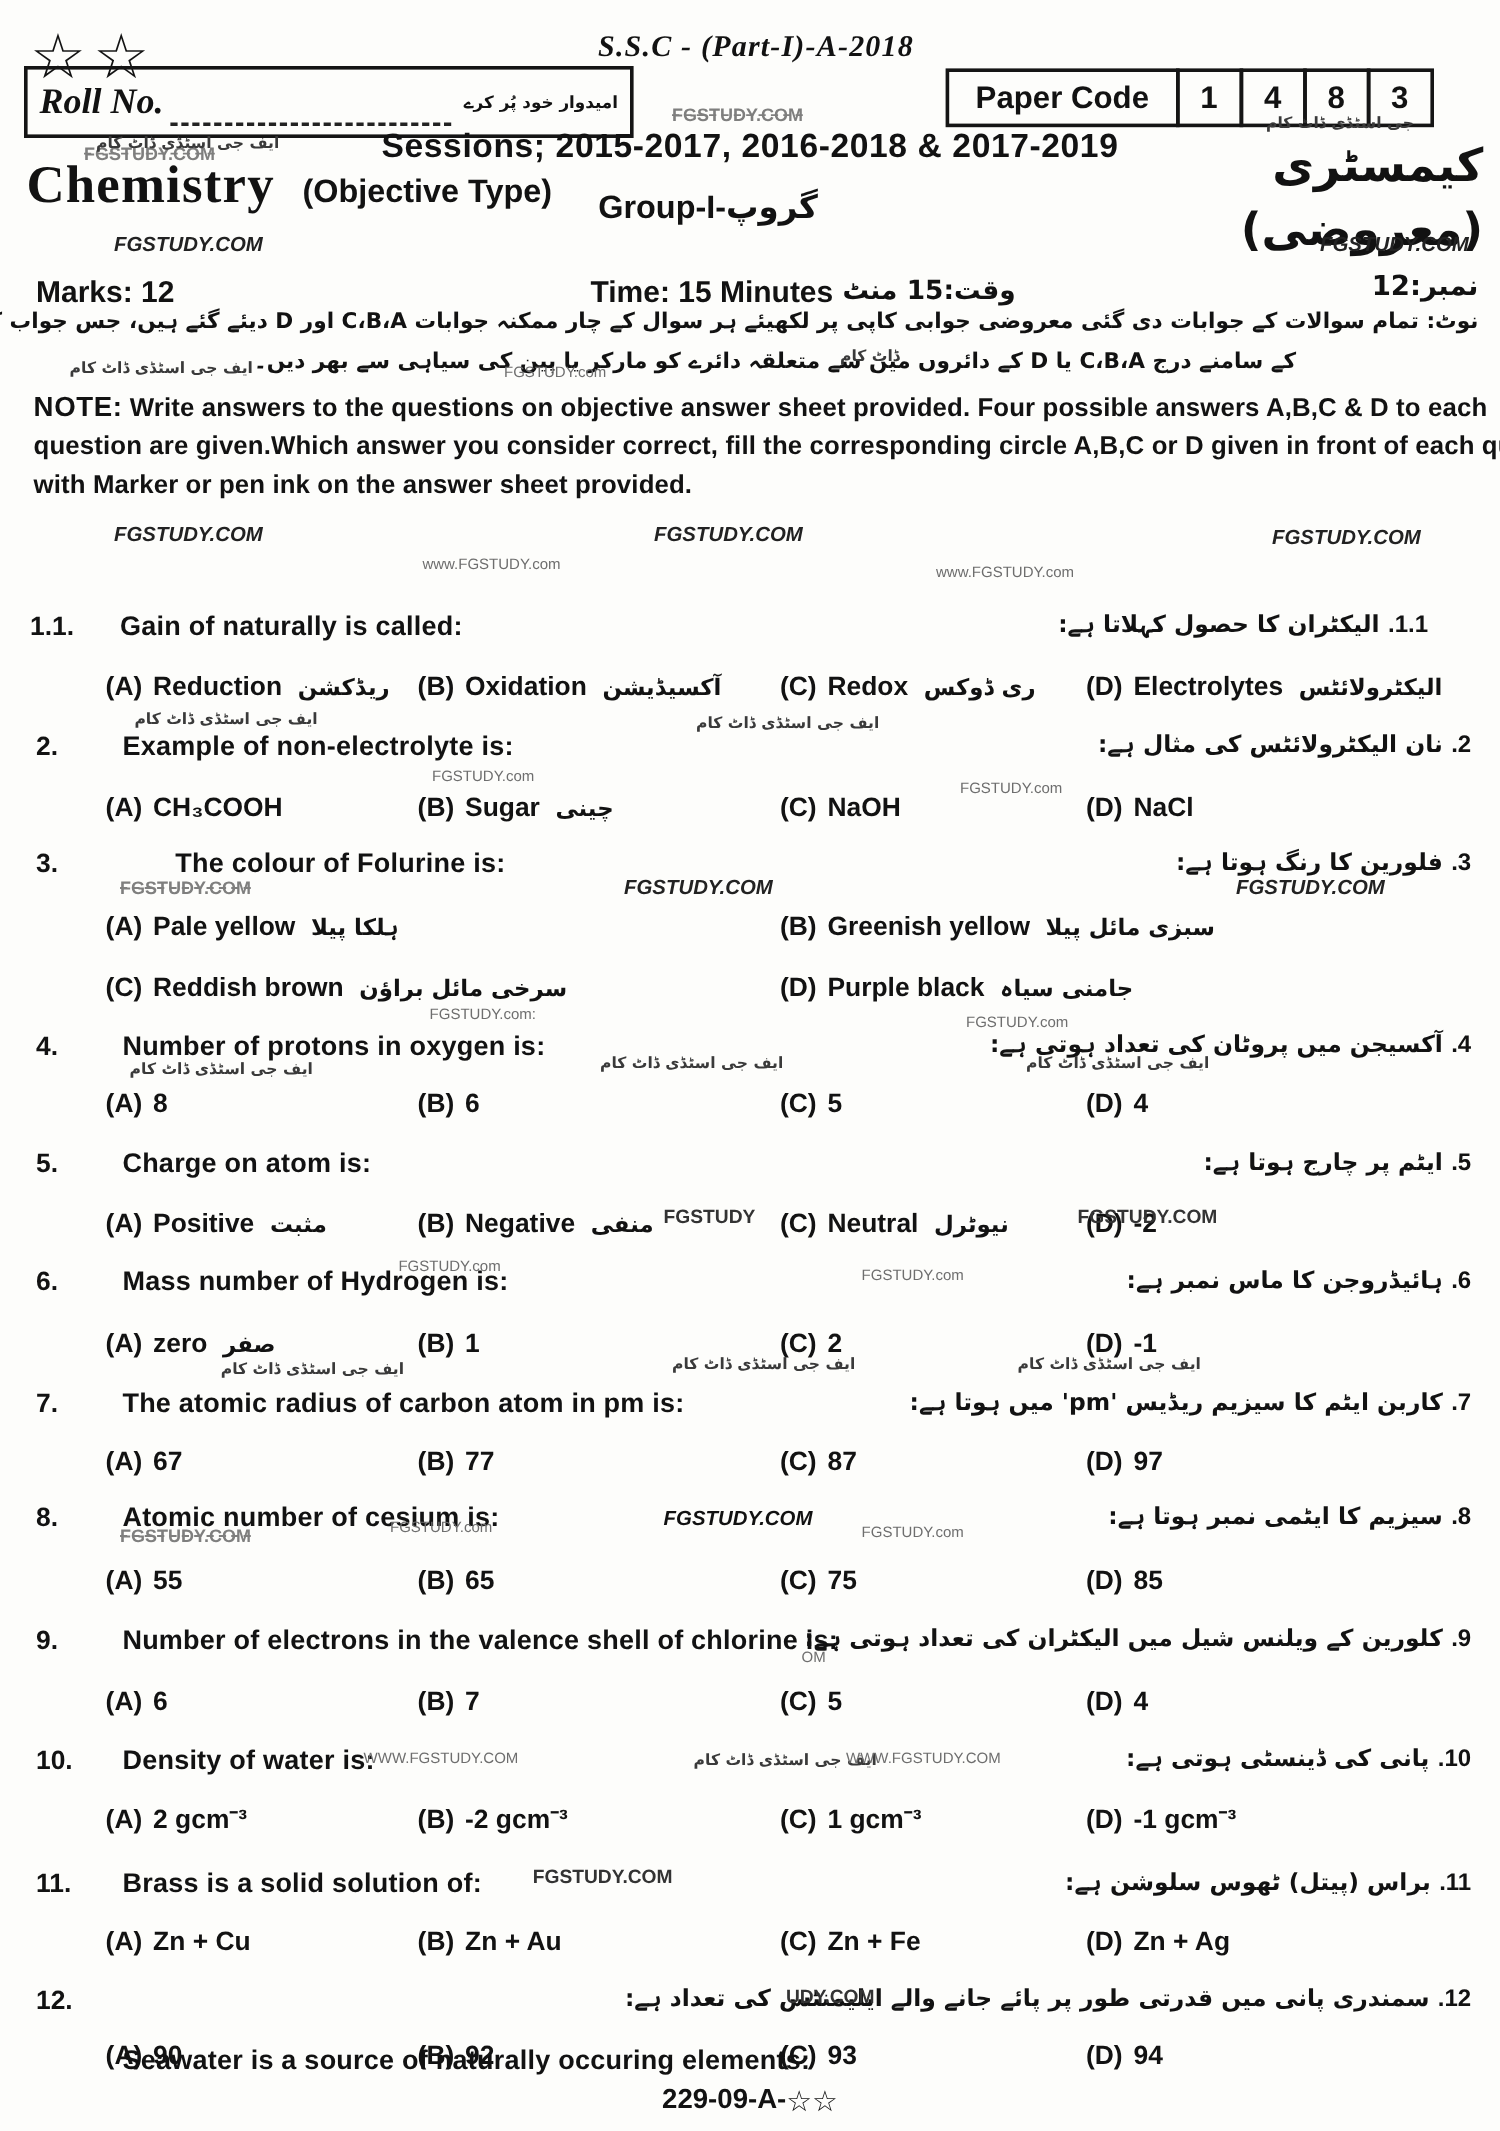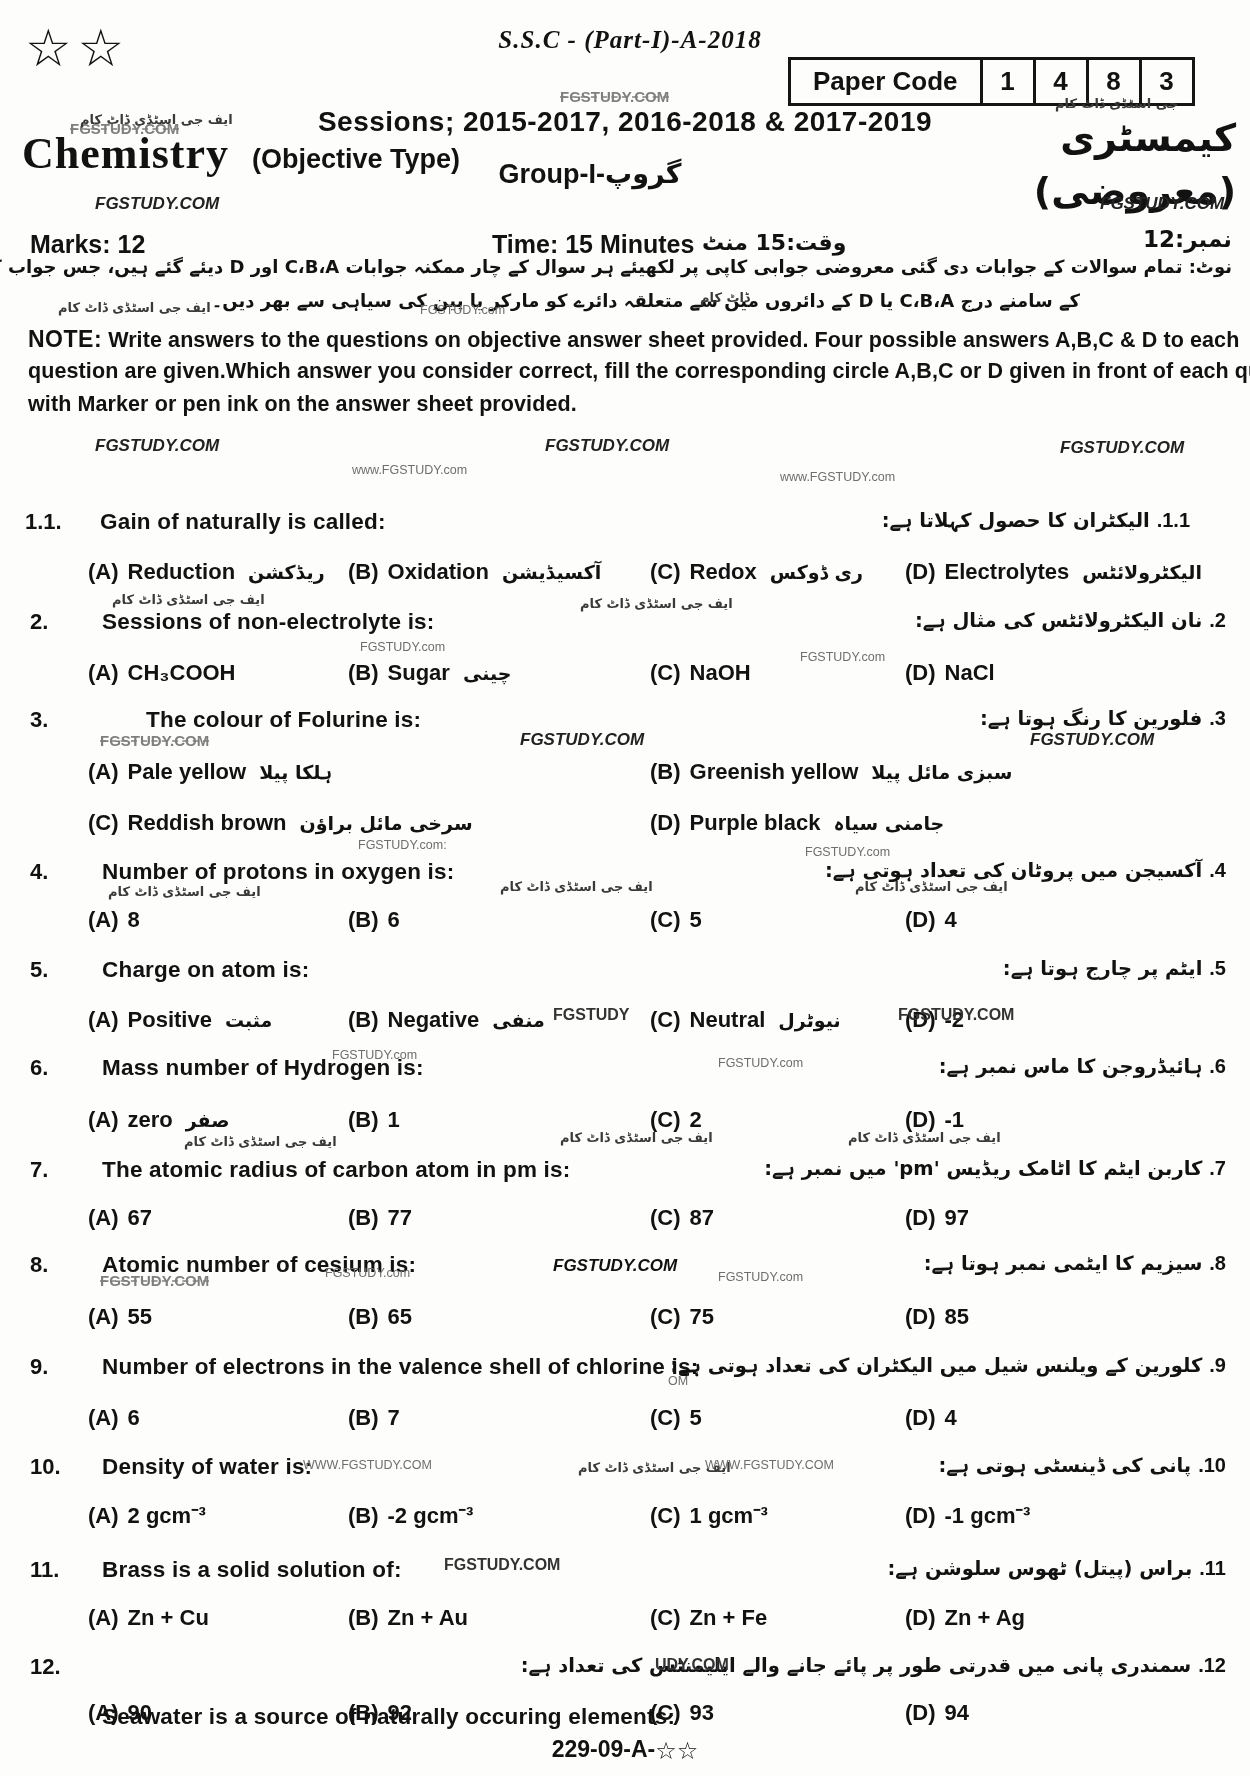--- a/index.html
+++ b/index.html
@@ -60,20 +60,25 @@
   .footer .fstars{font-family:"DejaVu Sans",sans-serif;font-size:24px;font-weight:700;vertical-align:-2px;}
 </style>
 </head>
 <body>
 
 <div class="page">
 
   <div class="abs stars" style="left:25px;top:22px;">☆☆</div>
   <div class="abs exam-ref" style="left:440px;top:26px;width:380px;text-align:center;">S.S.C - (Part-I)-A-2018</div>
 
+  <div class="abs rollbox">
+    <span class="rolllabel">Roll No.</span>
+    <span class="rollline"></span>
+    <span class="rollur ur">امیدوار خود پُر کرے</span>
+  </div>
 
   <div class="abs pcode">
     <span class="lbl">Paper Code</span>
     <span class="digit">1</span>
     <span class="digit">4</span>
     <span class="digit">8</span>
     <span class="digit">3</span>
   </div>
 
   <div class="abs sessions">Sessions; 2015-2017, 2016-2018 &amp; 2017-2019</div>
@@ -119,21 +124,21 @@
         <b class="olabel">(C)</b>
         <span class="oval">Redox</span>
         <span class="our ur">ری ڈوکس</span>
       </span>
       <span class="opt" style="left: 905px; top: 559px;">
         <b class="olabel">(D)</b>
         <span class="oval">Electrolytes</span>
         <span class="our ur">الیکٹرولائٹس</span>
       </span>
       <span class="qno" style="left: 30px; top: 609px;">2.</span>
-      <span class="qtext" style="left: 102px; top: 609px;">Sessions of non-electrolyte is:</span>
+      <span class="qtext" style="left: 102px; top: 609px;">Example of non-electrolyte is:</span>
       <span class="qur" style="right: 24px; top: 609px;">
         <span class="utxt ur">نان الیکٹرولائٹس کی مثال ہے:</span>
         <span class="rno">.2</span>
       </span>
       <span class="opt" style="left: 88px; top: 660px;">
         <b class="olabel">(A)</b>
         <span class="oval">CH₃COOH</span>
       </span>
       <span class="opt" style="left: 348px; top: 660px;">
         <b class="olabel">(B)</b>
@@ -240,21 +245,21 @@
         <b class="olabel">(C)</b>
         <span class="oval">2</span>
       </span>
       <span class="opt" style="left: 905px; top: 1107px;">
         <b class="olabel">(D)</b>
         <span class="oval">-1</span>
       </span>
       <span class="qno" style="left: 30px; top: 1157px;">7.</span>
       <span class="qtext" style="left: 102px; top: 1157px;">The atomic radius of carbon atom in pm is:</span>
       <span class="qur" style="right: 24px; top: 1157px;">
-        <span class="utxt ur">کاربن ایٹم کا اٹامک ریڈیس 'pm' میں نمبر ہے:</span>
+        <span class="utxt ur">کاربن ایٹم کا سیزیم ریڈیس 'pm' میں ہوتا ہے:</span>
         <span class="rno">.7</span>
       </span>
       <span class="opt" style="left: 88px; top: 1205px;">
         <b class="olabel">(A)</b>
         <span class="oval">67</span>
       </span>
       <span class="opt" style="left: 348px; top: 1205px;">
         <b class="olabel">(B)</b>
         <span class="oval">77</span>
       </span>

